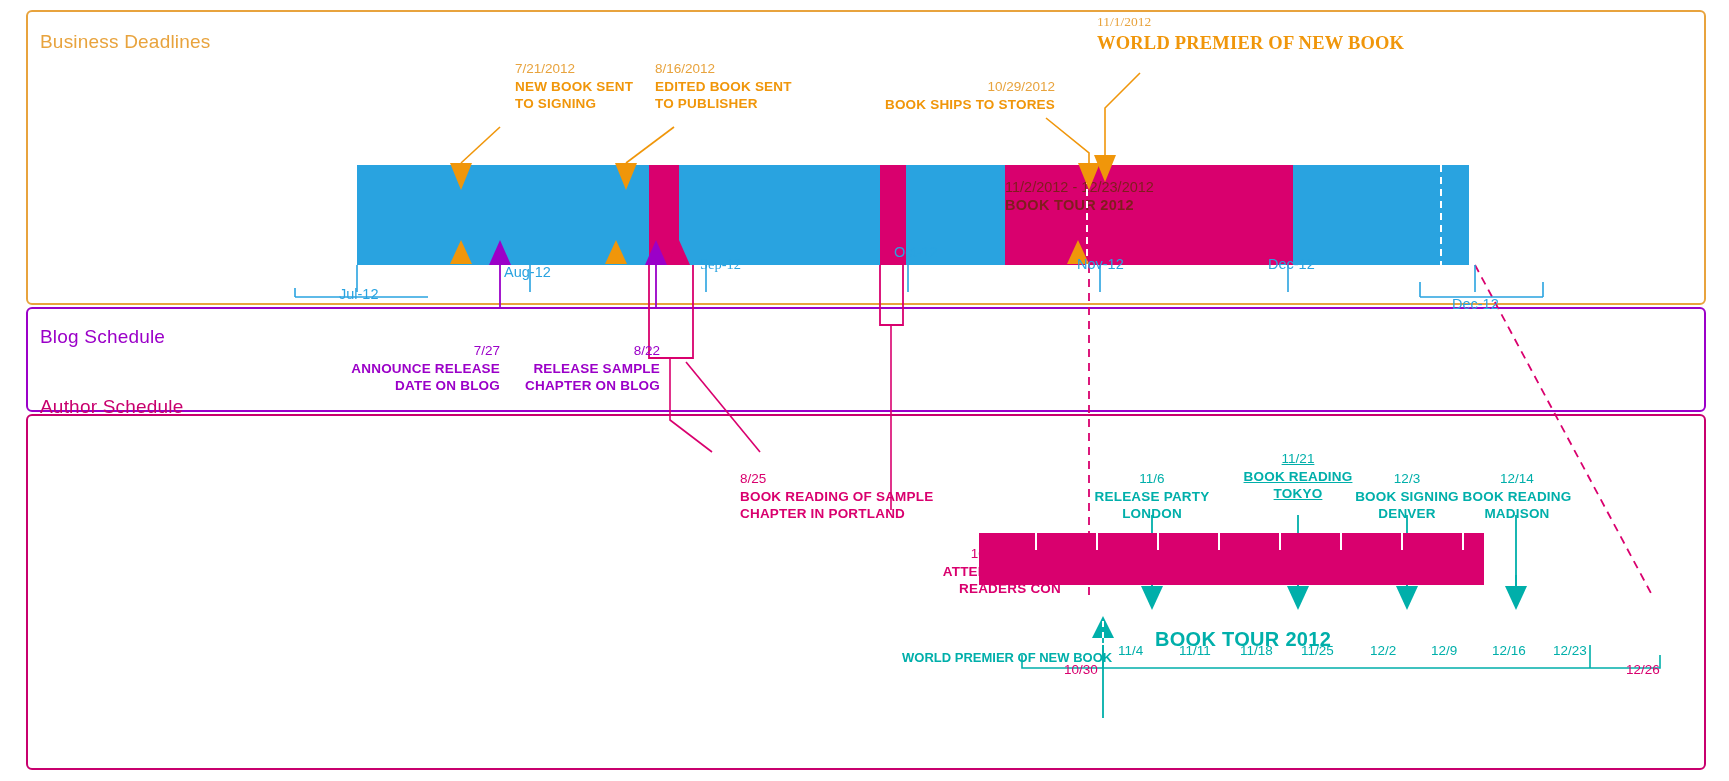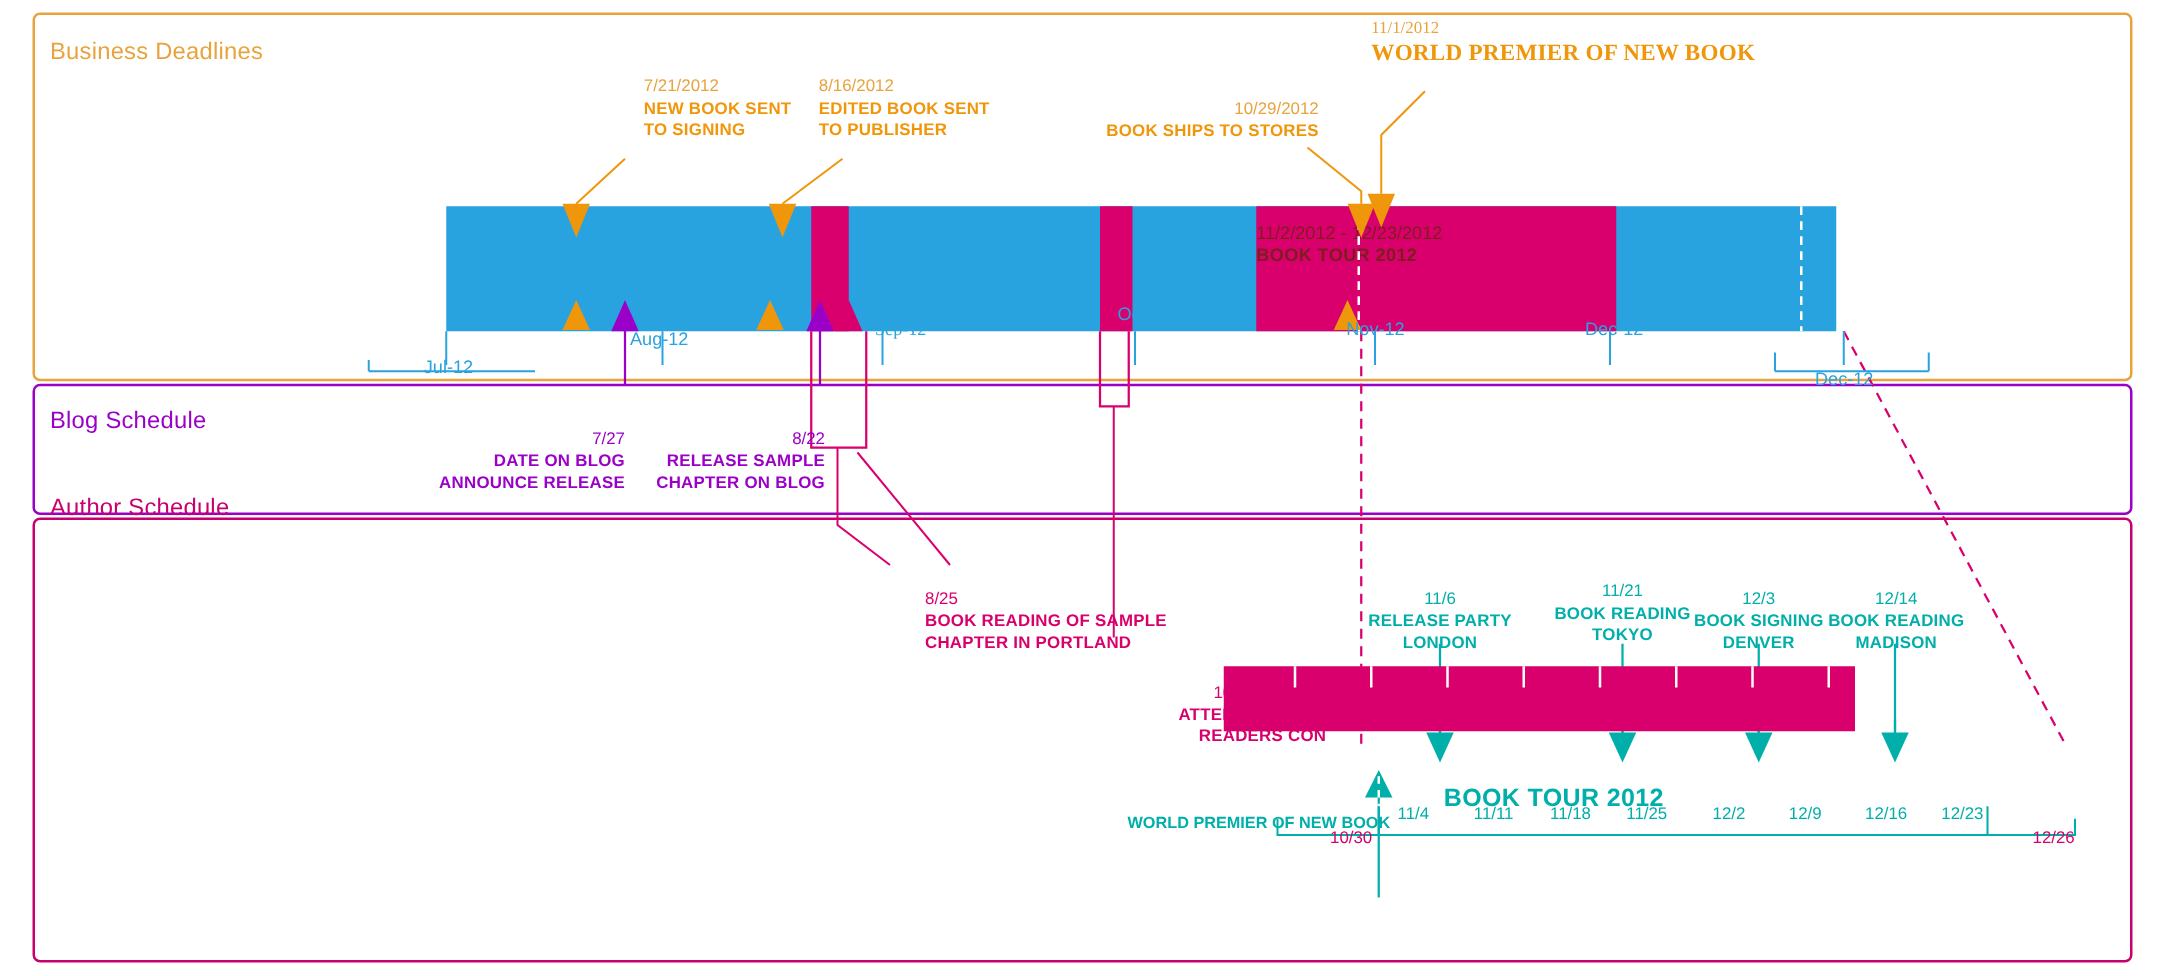--- a/index.html
+++ b/index.html
@@ -269,22 +269,22 @@
     <div class="txt">BOOK SHIPS TO STORES</div>
   </div>
 
   <div class="callout c-orange left" id="premier-callout" style="left:1097px; top:13px;font-family:Liberation Serif, serif;">
     <div class="date">11/1/2012</div>
     <div class="txt">WORLD PREMIER OF NEW BOOK</div>
   </div>
 
   <div class="callout c-purple right" style="left:160px; width:340px; top:342px;">
     <div class="date">7/27</div>
+    <div class="txt">ANNOUNCE RELEASE</div>
     <div class="txt">DATE ON BLOG</div>
-    <div class="txt">ANNOUNCE RELEASE</div>
   </div>
 
   <div class="callout c-purple right" style="left:320px; width:340px; top:342px;">
     <div class="date">8/22</div>
     <div class="txt">RELEASE SAMPLE</div>
     <div class="txt">CHAPTER ON BLOG</div>
   </div>
 
 
   <div class="callout c-pink left" style="left:740px; top:470px;">
@@ -298,21 +298,21 @@
     <div class="txt">ATTEND NEW YORK</div>
     <div class="txt">READERS CON</div>
   </div>
 
   <div class="callout c-teal center" style="left:1062px; width:180px; top:470px;">
     <div class="date">11/6</div>
     <div class="txt">RELEASE PARTY</div>
     <div class="txt">LONDON</div>
   </div>
 
-  <div class="callout c-teal center" style="left:1208px; width:180px; top:464px;">
+  <div class="callout c-teal center" style="left:1208px; width:180px; top:450px;text-decoration:underline;">
     <div class="date">11/21</div>
     <div class="txt">BOOK READING</div>
     <div class="txt">TOKYO</div>
   </div>
 
   <div class="callout c-teal center" style="left:1322px; width:170px; top:470px;">
     <div class="date">12/3</div>
     <div class="txt">BOOK SIGNING</div>
     <div class="txt">DENVER</div>
   </div>

